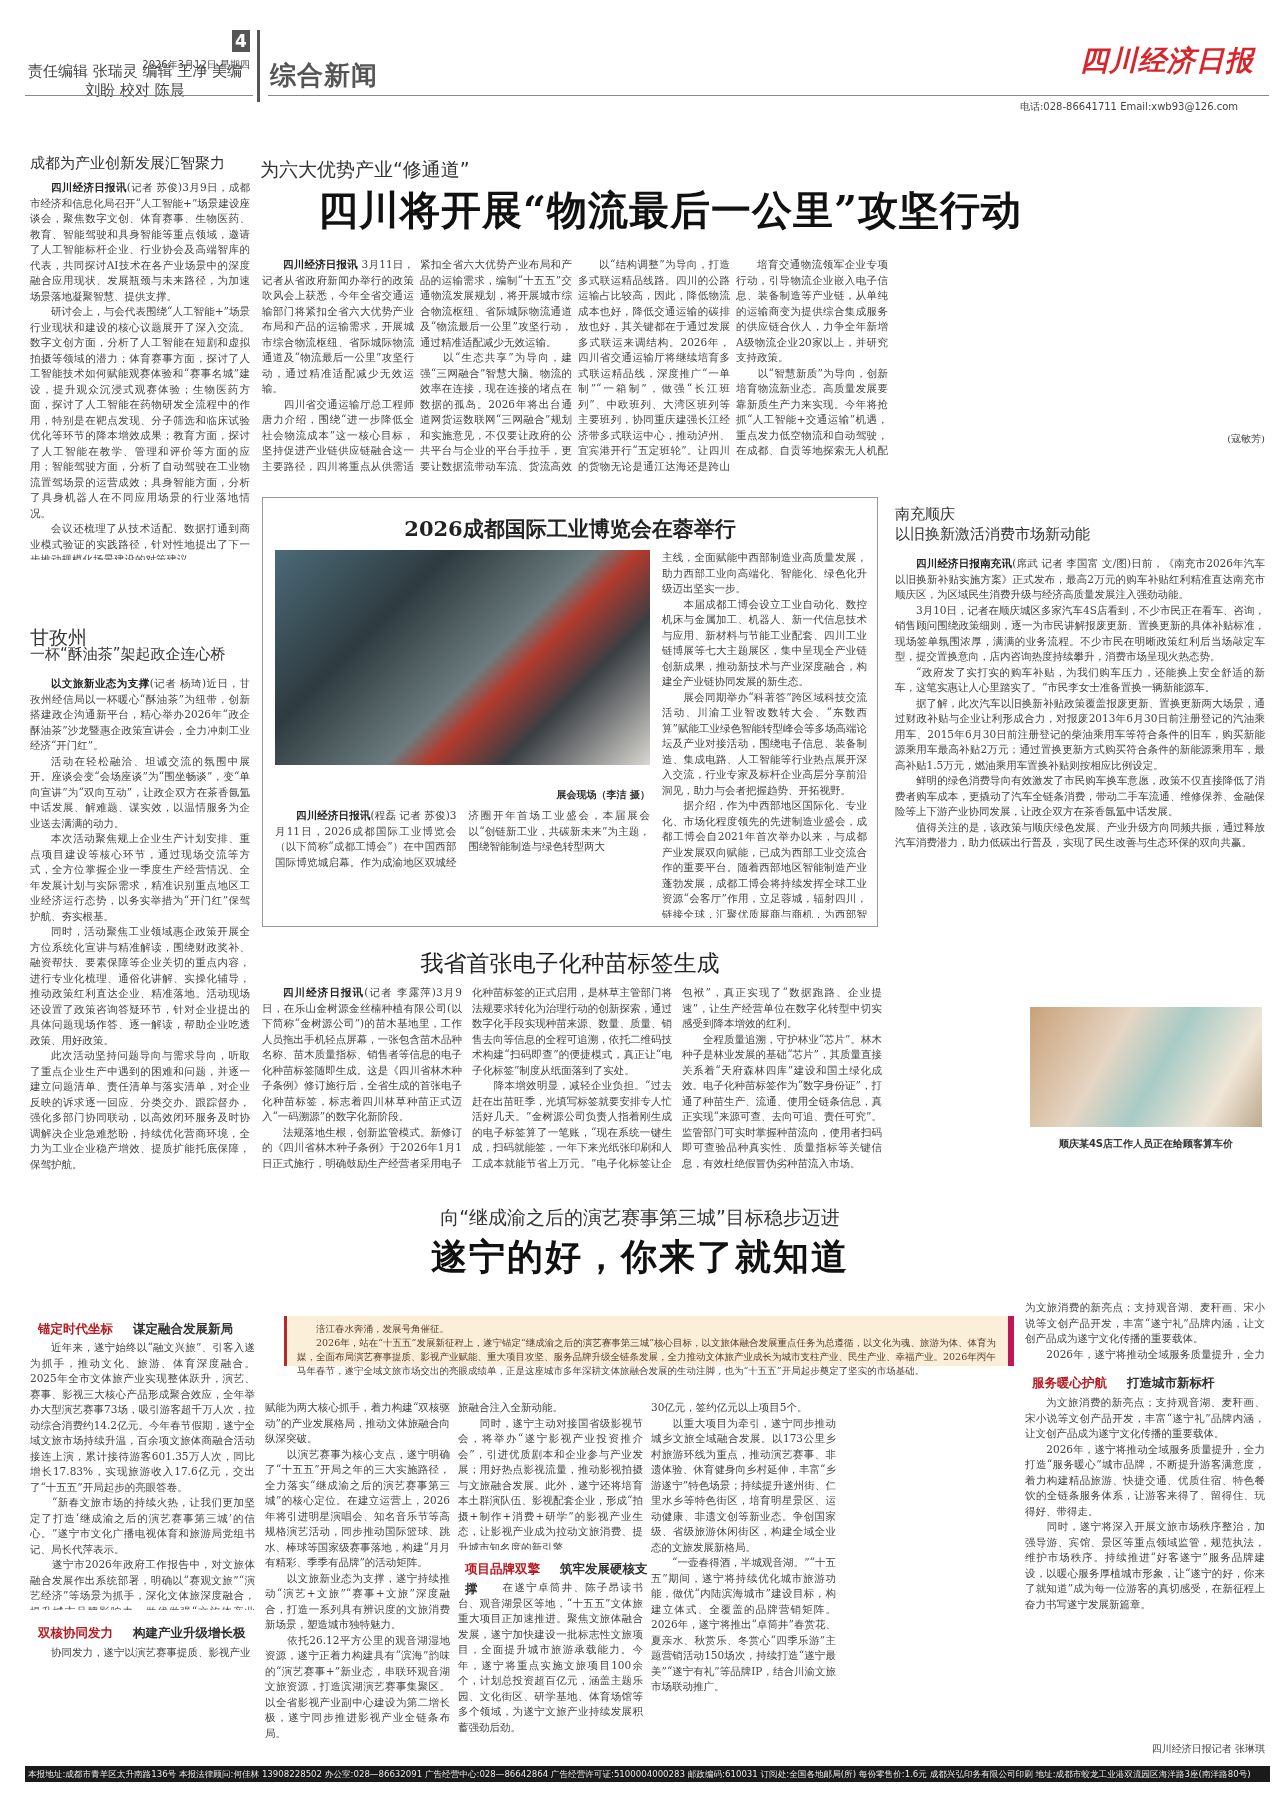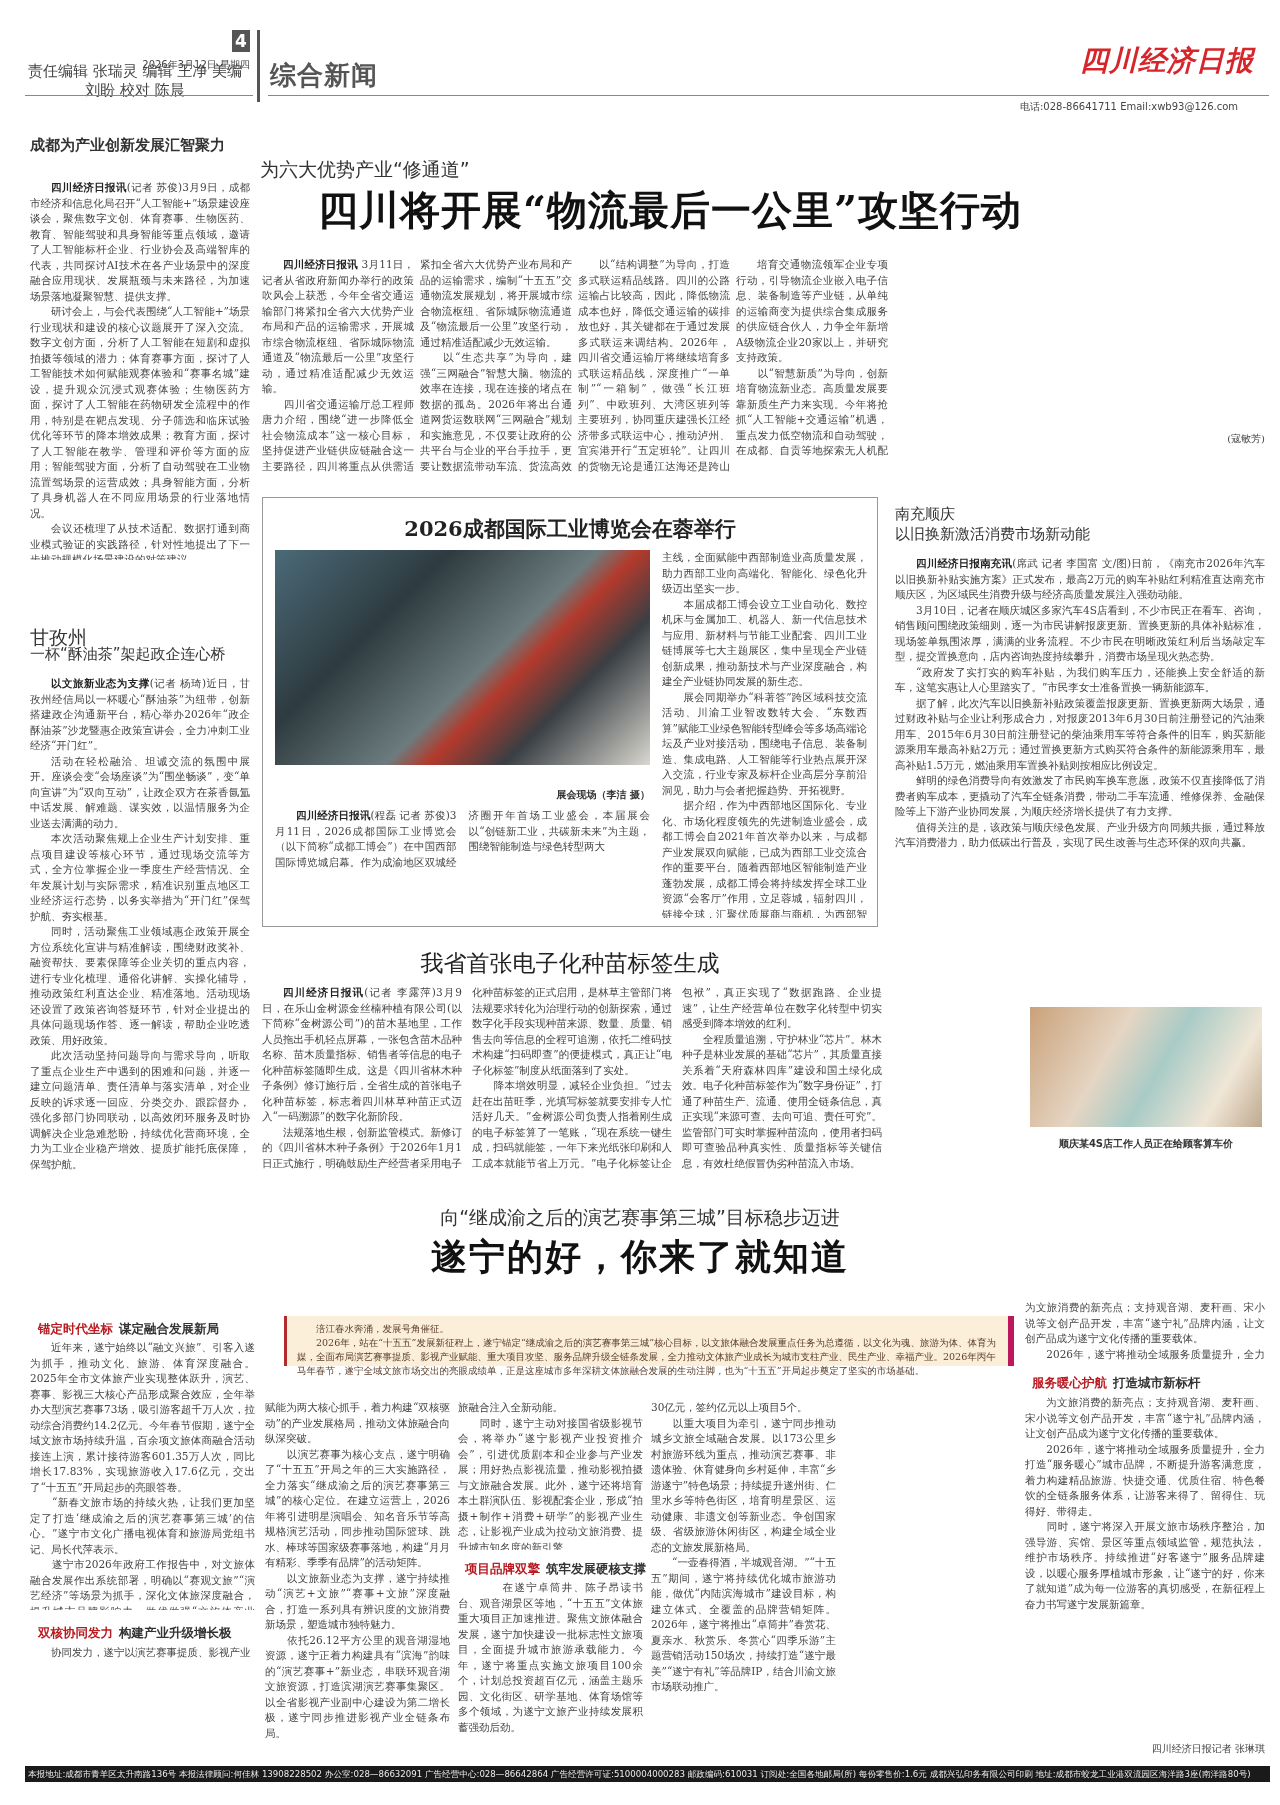--- a/index.html
+++ b/index.html
@@ -34,38 +34,38 @@
 #nc-photo{left:1030px;top:1007px;width:232px;height:120px;background:linear-gradient(120deg,#caa27a 0%,#e5d5c3 35%,#a9cbc6 55%,#f0e6d6 80%,#bda98e 100%)}
 #nc-caption{left:1030px;top:1137px;width:232px;text-align:center;font-size:10px;font-weight:bold;color:#333}
 
 #seed-title{left:260px;top:948px;width:620px;text-align:center;font-size:23px;font-weight:normal;color:#222}
 
 #kicker2{left:260px;top:1205px;width:760px;text-align:center;font-size:19px;color:#333}
 #headline2{left:260px;top:1233px;width:760px;text-align:center;font-size:36px;font-weight:900;color:#111;letter-spacing:2px}
 #intro-box{left:284px;top:1316px;width:730px;height:50px;background:#fbefd9;border-left:3px solid #b22a2a;border-right:6px solid #be185d;padding:6px 10px;font-size:9.5px;line-height:14px;color:#5a3d2a}
 #intro-box p{text-indent:2em}
 .sub-red{font-family:"DejaVu Sans","Liberation Sans",sans-serif;font-size:12.5px;font-weight:bold;color:#b81c22}
-.sub-black{font-family:Liberation Sans, sans-serif;font-size:12.5px;font-weight:bold;color:#333;margin-left:6px}
+.sub-black{font-family:Liberation Sans, sans-serif;font-size:12.5px;font-weight:bold;color:#333;margin-left:20px}
 #footer{left:25px;top:1766px;width:1245px;height:16px;background:#1a1a1a;color:#eee;font-family:"DejaVu Sans","Liberation Sans",sans-serif;font-size:8.6px;line-height:16px;padding-left:3px;white-space:nowrap;overflow:hidden}
 .byline{font-size:10px;color:#444;text-align:right}
 </style>
 </head>
 <body>
 
 <div id="page-num" class="abs sans">4</div>
 <div id="hdr-date" class="abs sans">2026年3月12日 星期四</div>
 <div id="hdr-editors" class="abs sans">责任编辑 张瑞灵  编辑 王净  美编 刘盼  校对 陈晨</div>
 <div id="hdr-vline" class="abs"></div>
 <div id="hdr-section" class="abs">综合新闻</div>
 <div id="hdr-line-l" class="abs"></div>
 <div id="hdr-line-r" class="abs"></div>
 <div id="masthead" class="abs">四川经济日报</div>
 <div id="contact" class="abs sans">电话:028-86641711  Email:xwb93@126.com</div>
 
-<div class="abs left-col hl-sans" style="top:136px;font-size:15px;font-weight:bold;">成都为产业创新发展汇智聚力</div>
+<div class="abs left-col hl-sans" style="top:154px;font-size:15px;font-weight:normal;">成都为产业创新发展汇智聚力</div>
 <div class="abs left-col" style="top:180px;height:380px;overflow:hidden">
   <p class="body-text"><b>四川经济日报讯</b><span>(记者 苏俊)3月9日，成都市经济和信息化局召开“人工智能+”场景建设座谈会，聚焦数字文创、体育赛事、生物医药、教育、智能驾驶和具身智能等重点领域，邀请了人工智能标杆企业、行业协会及高端智库的代表，共同探讨AI技术在各产业场景中的深度融合应用现状、发展瓶颈与未来路径，为加速场景落地凝聚智慧、提供支撑。</span></p>
   <p class="body-text">研讨会上，与会代表围绕“人工智能+”场景行业现状和建设的核心议题展开了深入交流。数字文创方面，分析了人工智能在短剧和虚拟拍摄等领域的潜力；体育赛事方面，探讨了人工智能技术如何赋能观赛体验和“赛事名城”建设，提升观众沉浸式观赛体验；生物医药方面，探讨了人工智能在药物研发全流程中的作用，特别是在靶点发现、分子筛选和临床试验优化等环节的降本增效成果；教育方面，探讨了人工智能在教学、管理和评价等方面的应用；智能驾驶方面，分析了自动驾驶在工业物流置驾场景的运营成效；具身智能方面，分析了具身机器人在不同应用场景的行业落地情况。</p>
   <p class="body-text">会议还梳理了从技术适配、数据打通到商业模式验证的实践路径，针对性地提出了下一步推动规模化场景建设的对策建议。</p>
 
 </div>
 
 <div class="abs left-col hl-sans" style="top:625px;font-size:19px;">甘孜州</div>
 <div class="abs left-col hl-sans" style="top:645px;font-size:15px;">一杯“酥油茶”架起政企连心桥</div>
 <div class="abs left-col" style="top:676px;height:520px;overflow:hidden">
@@ -111,21 +111,21 @@
 　　据介绍，作为中西部地区国际化、专业化、市场化程度领先的先进制造业盛会，成都工博会自2021年首次举办以来，与成都产业发展双向赋能，已成为西部工业交流合作的重要平台。随着西部地区智能制造产业蓬勃发展，成都工博会将持续发挥全球工业资源“会客厅”作用，立足蓉城，辐射四川，链接全球，汇聚优质展商与商机，为西部智造与全球工业发展注入新动能。</p>
 </div>
 
 <div class="abs hl-sans" style="left:895px;top:505px;width:370px;font-size:15px">南充顺庆</div>
 <div class="abs hl-sans" style="left:895px;top:525px;width:370px;font-size:15px">以旧换新激活消费市场新动能</div>
 <div class="abs" style="left:895px;top:556px;width:175px;height:446px;overflow:hidden;width:370px">
   <p class="body-text"><b>四川经济日报南充讯</b><span>(席武 记者 李国富 文/图)日前，《南充市2026年汽车以旧换新补贴实施方案》正式发布，最高2万元的购车补贴红利精准直达南充市顺庆区，为区域民生消费升级与经济高质量发展注入强劲动能。</span></p>
   <p class="body-text">3月10日，记者在顺庆城区多家汽车4S店看到，不少市民正在看车、咨询，销售顾问围绕政策细则，逐一为市民讲解报废更新、置换更新的具体补贴标准，现场签单氛围浓厚，满满的业务流程。不少市民在明晰政策红利后当场敲定车型，提交置换意向，店内咨询热度持续攀升，消费市场呈现火热态势。</p>
   <p class="body-text">“政府发了实打实的购车补贴，为我们购车压力，还能换上安全舒适的新车，这笔实惠让人心里踏实了。”市民李女士准备置换一辆新能源车。</p>
   <p class="body-text">据了解，此次汽车以旧换新补贴政策覆盖报废更新、置换更新两大场景，通过财政补贴与企业让利形成合力，对报废2013年6月30日前注册登记的汽油乘用车、2015年6月30日前注册登记的柴油乘用车等符合条件的旧车，购买新能源乘用车最高补贴2万元；通过置换更新方式购买符合条件的新能源乘用车，最高补贴1.5万元，燃油乘用车置换补贴则按相应比例设定。</p>
-  <p class="body-text">鲜明的绿色消费导向有效激发了市民购车换车意愿，政策不仅直接降低了消费者购车成本，更撬动了汽车全链条消费，带动二手车流通、维修保养、金融保险等上下游产业协同发展，为顺庆经济增长提供了有力支撑。</p>
+  <p class="body-text">鲜明的绿色消费导向有效激发了市民购车换车意愿，政策不仅直接降低了消费者购车成本，更撬动了汽车全链条消费，带动二手车流通、维修保养、金融保险等上下游产业协同发展，让政企双方在茶香氤氲中话发展。</p>
   <p class="body-text">值得关注的是，该政策与顺庆绿色发展、产业升级方向同频共振，通过释放汽车消费潜力，助力低碳出行普及，实现了民生改善与生态环保的双向共赢。</p>
 </div>
 <div id="nc-photo" class="abs"></div>
 <div id="nc-caption" class="abs sans">顺庆某4S店工作人员正在给顾客算车价</div>
 
 <div id="seed-title" class="abs">我省首张电子化种苗标签生成</div>
 <div class="abs" style="left:262px;top:985px;width:200px;height:185px;overflow:hidden">
   <p class="body-text"><b>四川经济日报讯</b><span>(记者 李露萍)3月9日，在乐山金树源金丝楠种植有限公司(以下简称“金树源公司”)的苗木基地里，工作人员拖出手机轻点屏幕，一张包含苗木品种名称、苗木质量指标、销售者等信息的电子化种苗标签随即生成。这是《四川省林木种子条例》修订施行后，全省生成的首张电子化种苗标签，标志着四川林草种苗正式迈入“一码溯源”的数字化新阶段。
 　　法规落地生根，创新监管模式。新修订的《四川省林木种子条例》于2026年1月1日正式施行，明确鼓励生产经营者采用电子化方式展示种子标签等信息，建立可追溯制度。此次电子</span></p>
 </div>

